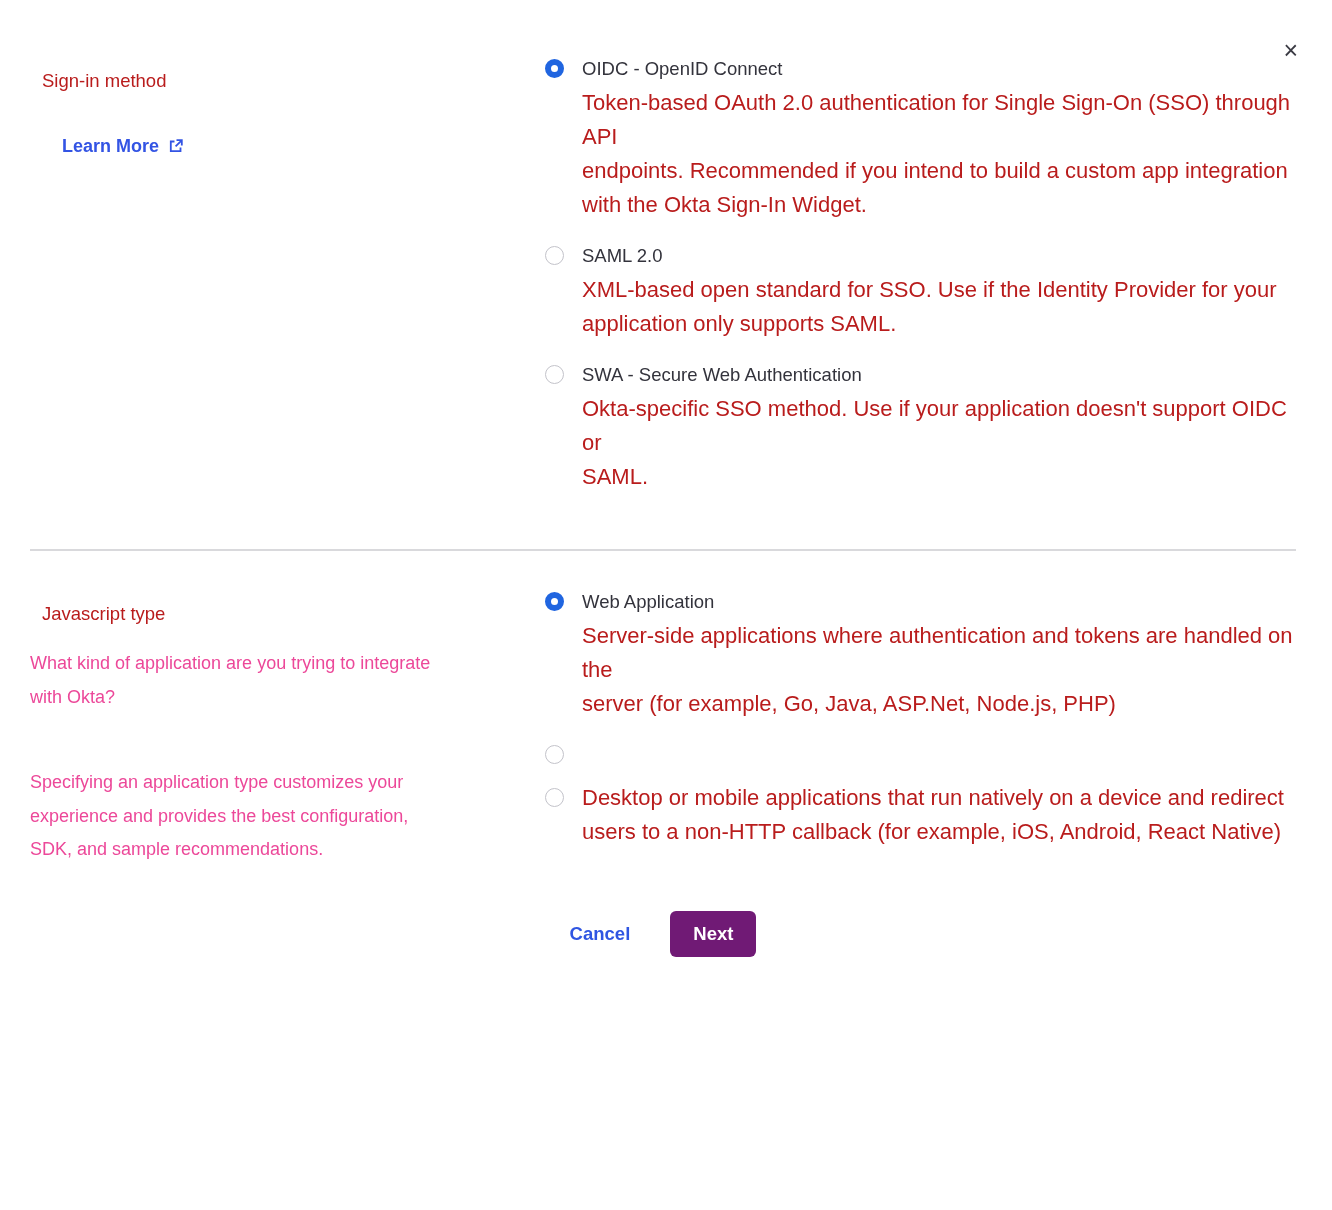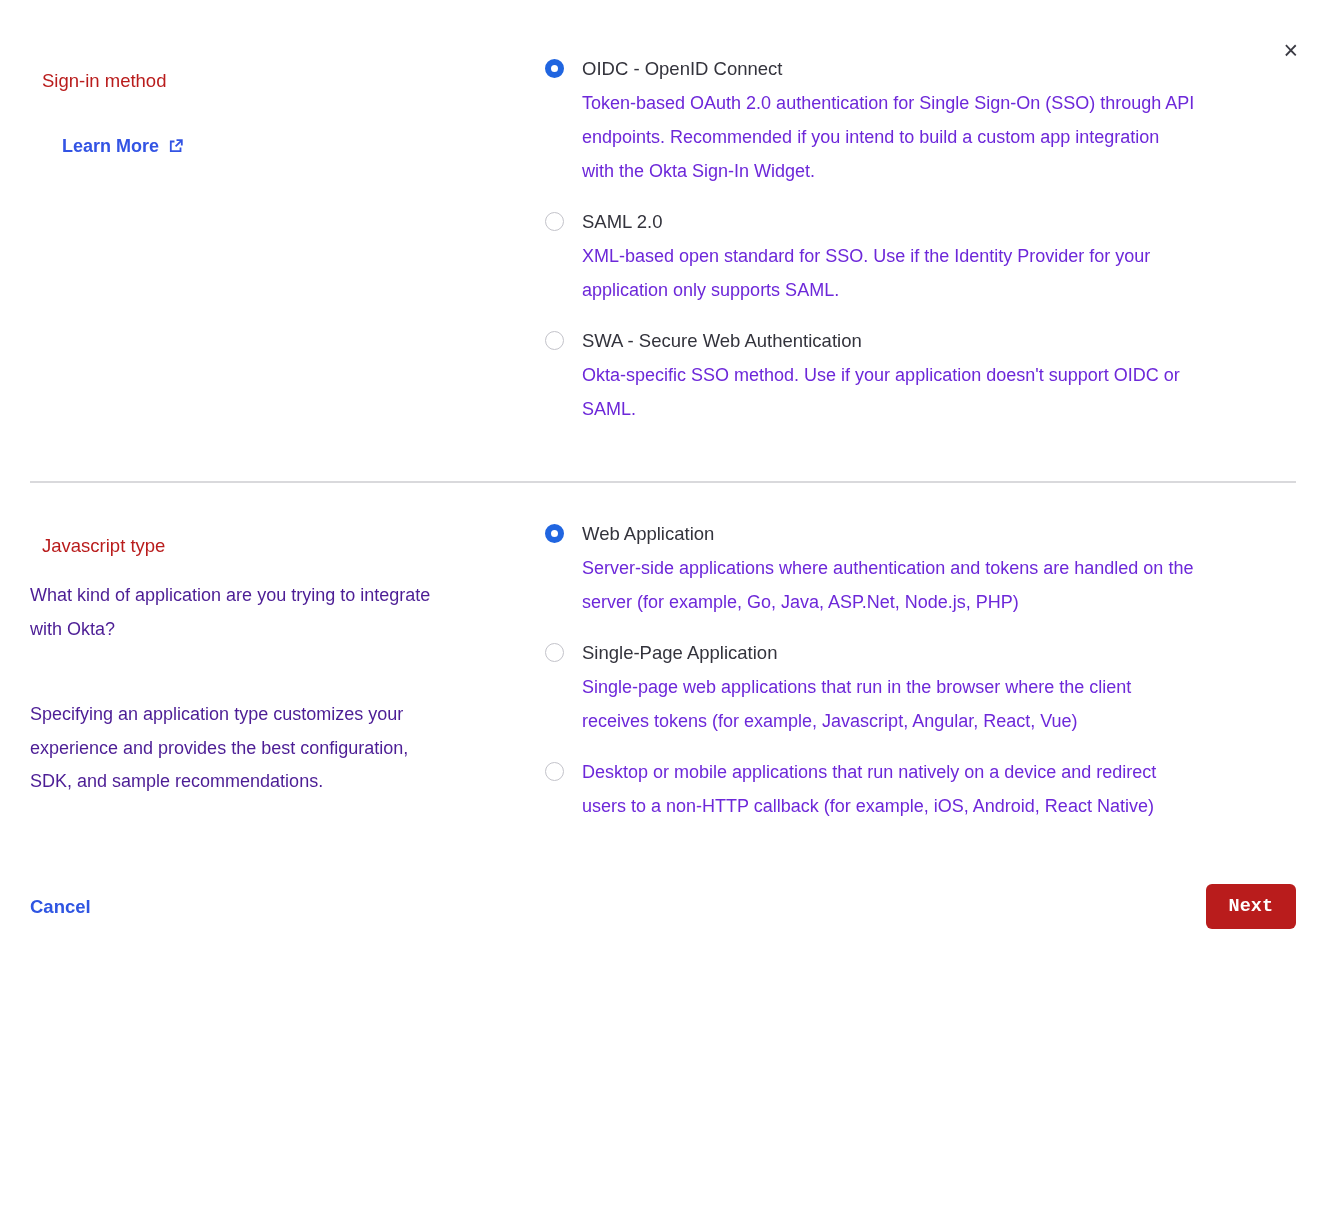--- a/index.html
+++ b/index.html
@@ -37,59 +37,59 @@
 
   .learn-more {
     display: inline-flex; align-items: center; gap: 9px;
     margin-top: 24px; cursor: pointer; text-decoration: none;
     color: #3354e4; font-size: 18px; font-weight: 700; line-height: 24px; margin-left: 32px;
   }
   .learn-more svg { display: block; }
 
   .left-para {
     margin: 16px 0 0 0;
-    font-size: 18px; color: #4c1d95; line-height: 33.5px;
+    font-size: 18px; color: #ec4899; line-height: 33.5px;
     white-space: pre-line;
   }
   .left-para.second { margin-top: 52px; }
 
   .option { display: flex; gap: 18px; margin-bottom: 17px; cursor: pointer; }
   .radio {
     width: 19px; height: 19px; border-radius: 50%;
     border: 1.5px solid #c3c3ca; background: #ffffff;
     margin-top: 7px; flex: none;
   }
   .radio.selected { border: 6px solid #2065e0; }
   .option-body { display: block; min-width: 0; }
   .option-label {
     display: block; font-size: 18.5px; color: #33333c; line-height: 34px;
   }
   .option-desc {
-    display: block; font-size: 18px; color: #6d28d9; line-height: 34px;
+    display: block; font-size: 22px; color: #b91c1c; line-height: 34px;
     white-space: pre-line;
   }
 
   .divider {
     border: none; border-top: 2px solid #d9d9dc;
     margin: 38px 0 34px 0;
   }
 
   .footer {
-    display: flex; justify-content: space-between; align-items: center;
+    display: flex; justify-content: center; align-items: center;
     gap: 40px; margin-top: 44px; padding-bottom: 46px;
   }
   .cancel-link {
     color: #2f55e2; font-size: 18.5px; font-weight: 700;
     text-decoration: none; cursor: pointer;
   }
   .next-btn {
-    background: #b91c1c; color: #ffffff; border: none;
+    background: #701a75; color: #ffffff; border: none;
     border-radius: 6px; padding: 12px 23px;
     font-size: 18.5px; font-weight: 700; cursor: pointer;
-    font-family: Liberation Mono, monospace;
+    font-family: Liberation Sans, sans-serif;
   }
 </style>
 </head>
 <body>
 
 <div class="dialog">
 
   <button class="close-btn">
     <span>×</span>
   </button>
@@ -160,25 +160,20 @@
         <span class="radio selected"></span>
         <span class="option-body">
           <span class="option-label">Web Application</span>
           <span class="option-desc">Server-side applications where authentication and tokens are handled on the
 server (for example, Go, Java, ASP.Net, Node.js, PHP)</span>
         </span>
       </label>
 
       <label class="option">
         <span class="radio"></span>
-        <span class="option-body">
-          <span class="option-label">Single-Page Application</span>
-          <span class="option-desc">Single-page web applications that run in the browser where the client
-receives tokens (for example, Javascript, Angular, React, Vue)</span>
-        </span>
       </label>
 
       <label class="option">
         <span class="radio"></span>
         <span class="option-body">
           <span class="option-desc">Desktop or mobile applications that run natively on a device and redirect
 users to a non-HTTP callback (for example, iOS, Android, React Native)</span>
         </span>
       </label>
 

